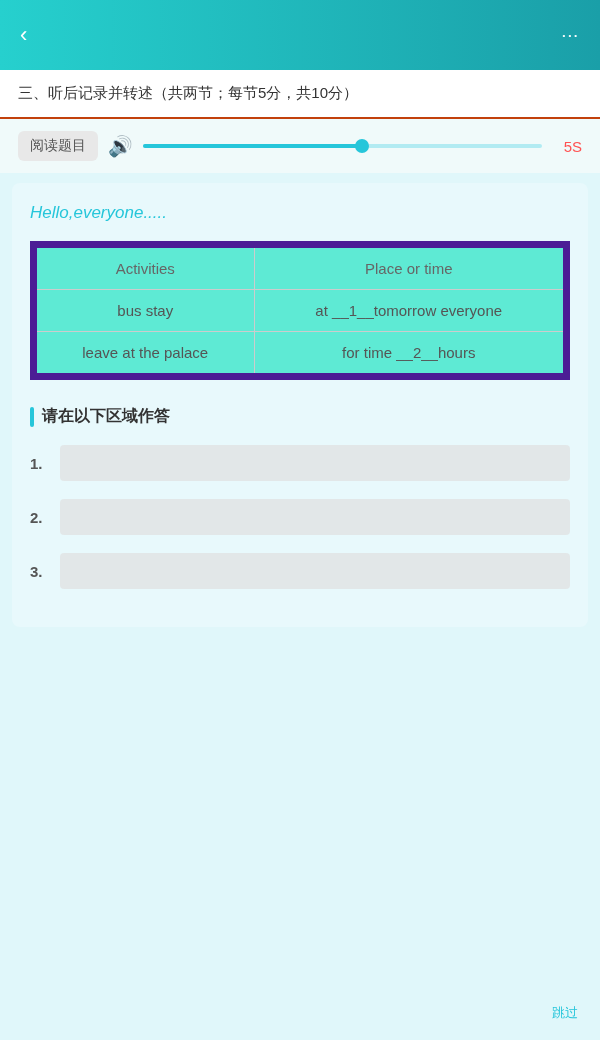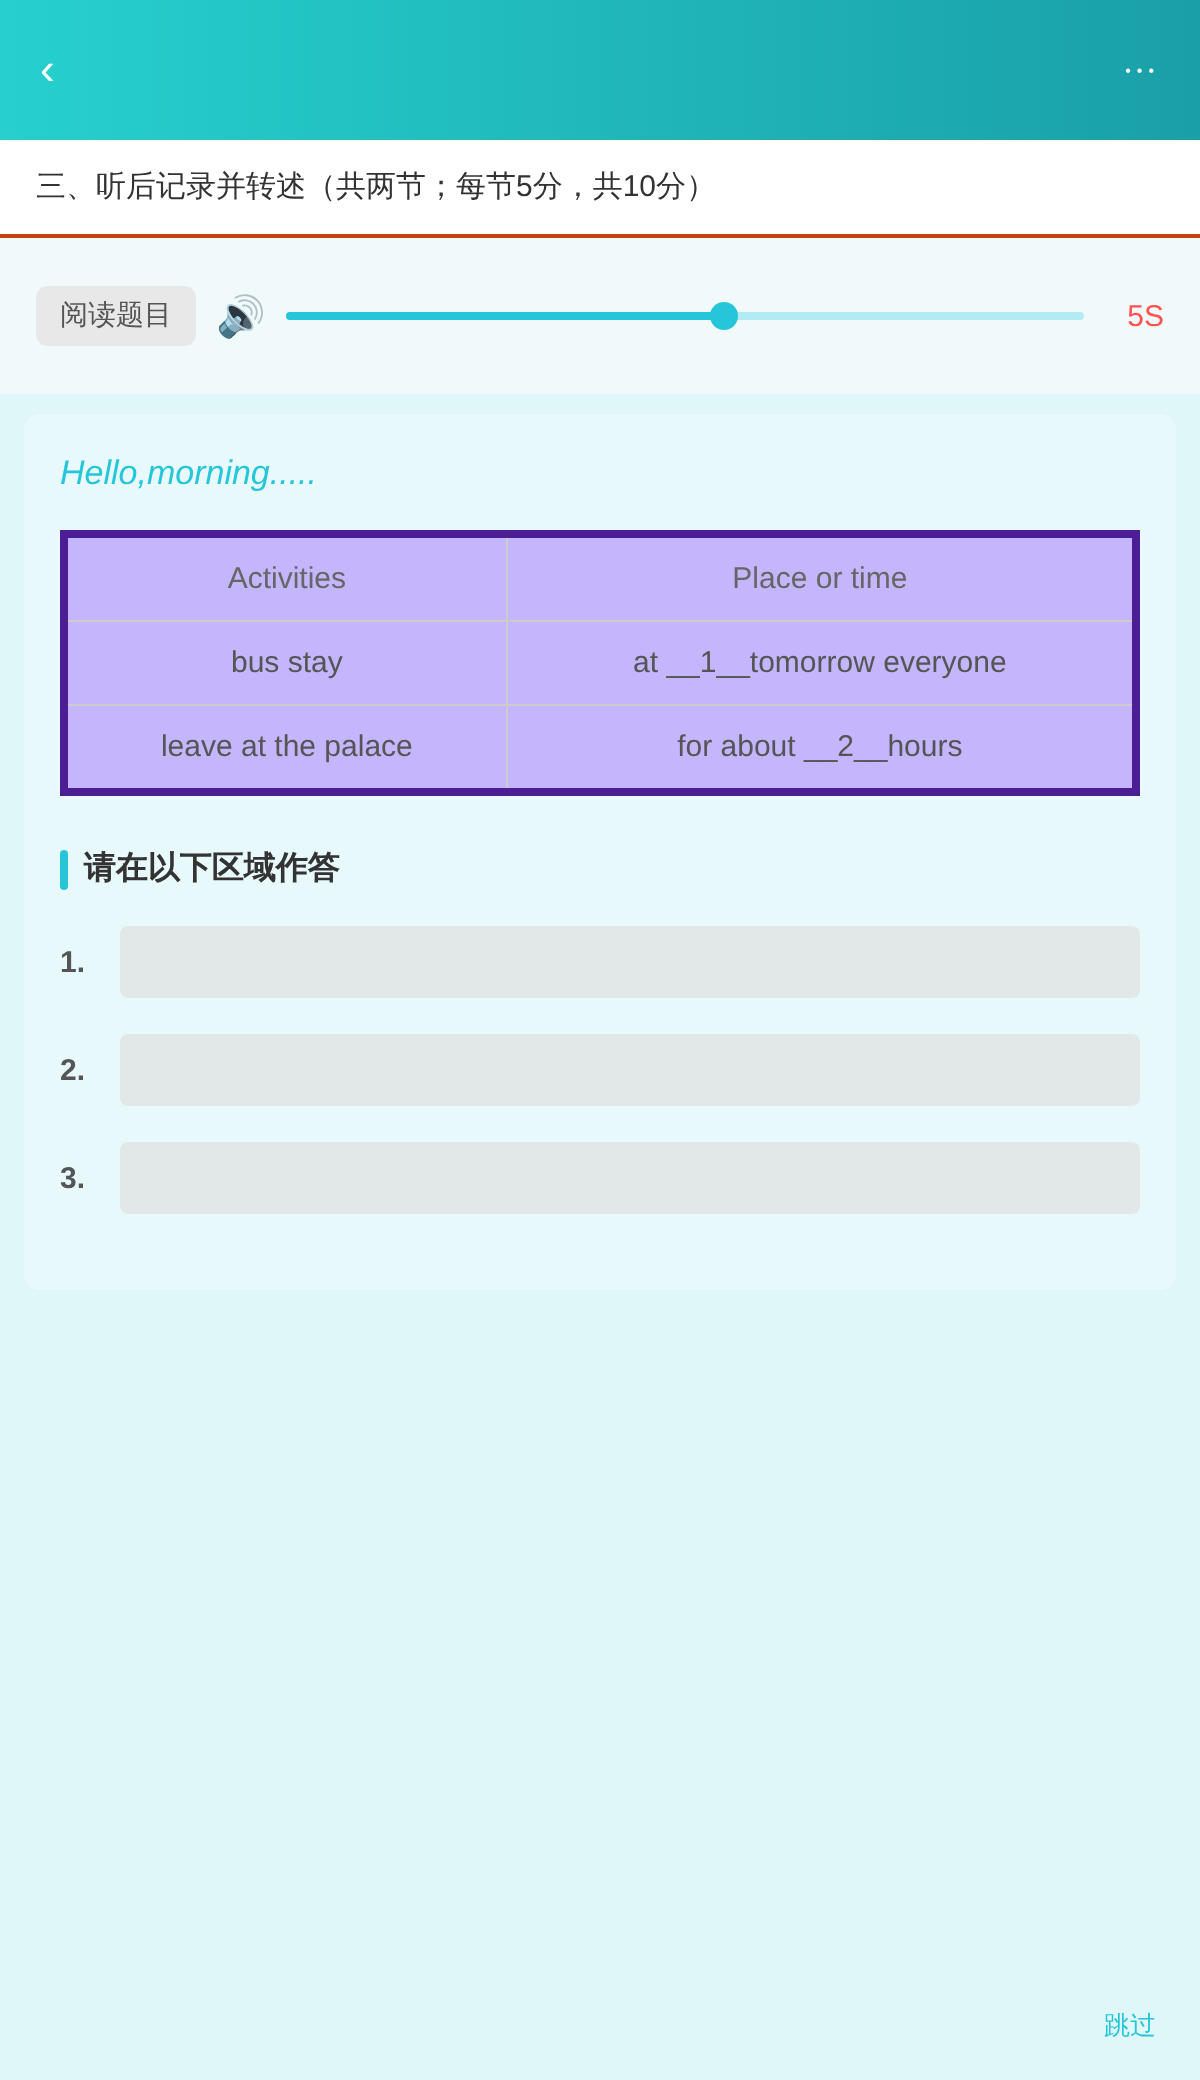--- a/index.html
+++ b/index.html
@@ -54,21 +54,21 @@
       background: white;
       padding: 14px 18px;
       font-size: 15px;
       color: #333;
       border-bottom: 2px solid #c2410c;
     }
 
     
     .audio-bar {
       background: #f0fafa;
-      padding: 24px 18px;
+      padding: 12px 18px;
       display: flex;
       align-items: center;
       gap: 10px;
     }
     .read-btn {
       background: #e8e8e8;
       border: none;
       border-radius: 6px;
       padding: 6px 12px;
       font-size: 14px;
@@ -123,23 +123,23 @@
       color: #26c6da;
       font-size: 17px;
       margin-bottom: 18px;
       font-style: italic;
     }
 
     
     .activity-table {
       width: 100%;
       border-collapse: collapse;
-      border: 4px solid #4c1d95;
+      border: 7px solid #4c1d95;
       margin-bottom: 22px;
-      background: #c4b5fd;
+      background: #5eead4;
     }
     .activity-table th,
     .activity-table td {
       border: 1px solid #ccc;
       text-align: center;
       padding: 12px 8px;
       font-size: 15px;
       color: #555;
       font-weight: normal;
     }
@@ -220,37 +220,37 @@
   <div class="progress-track">
     <div class="progress-fill">
       <div class="progress-thumb"></div>
     </div>
   </div>
   <span class="time-label">5S</span>
 </div>
 
 <div class="main-content">
 
-  <div class="greeting">Hello,morning.....</div>
+  <div class="greeting">Hello,everyone.....</div>
 
   <table class="activity-table">
     <thead>
       <tr>
         <th>Activities</th>
         <th>Place or time</th>
       </tr>
     </thead>
     <tbody>
       <tr>
         <td>bus stay</td>
         <td>at __1__tomorrow everyone</td>
       </tr>
       <tr>
         <td>leave at the palace</td>
-        <td>for about __2__hours</td>
+        <td>for time __2__hours</td>
       </tr>
     </tbody>
   </table>
 
   <div class="answer-section">
     <div class="answer-title">
       <span class="answer-title-bar"></span>
       <span>请在以下区域作答</span>
     </div>
 

